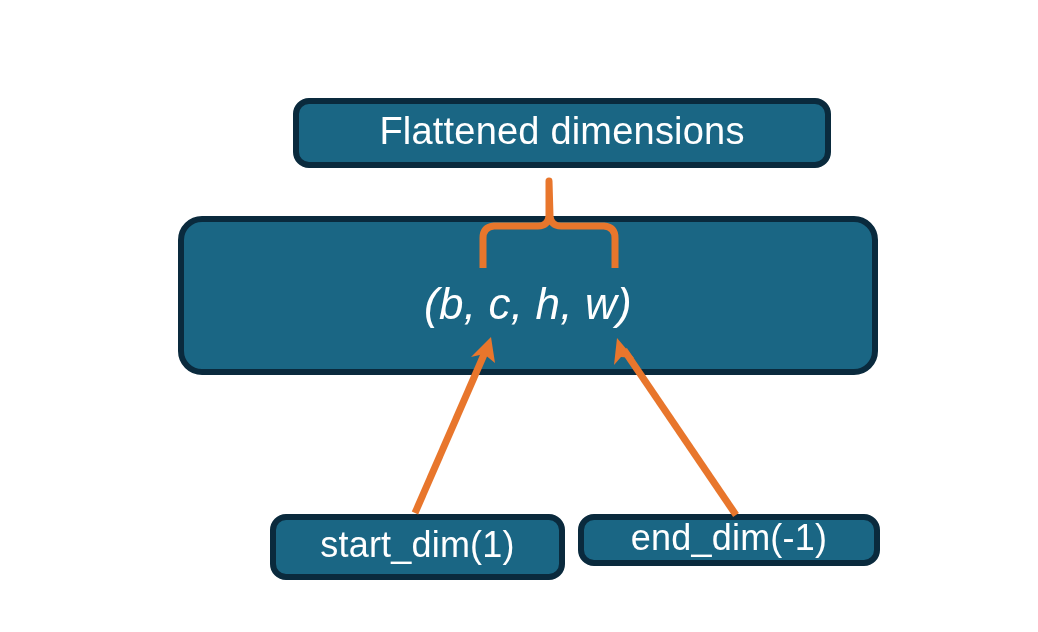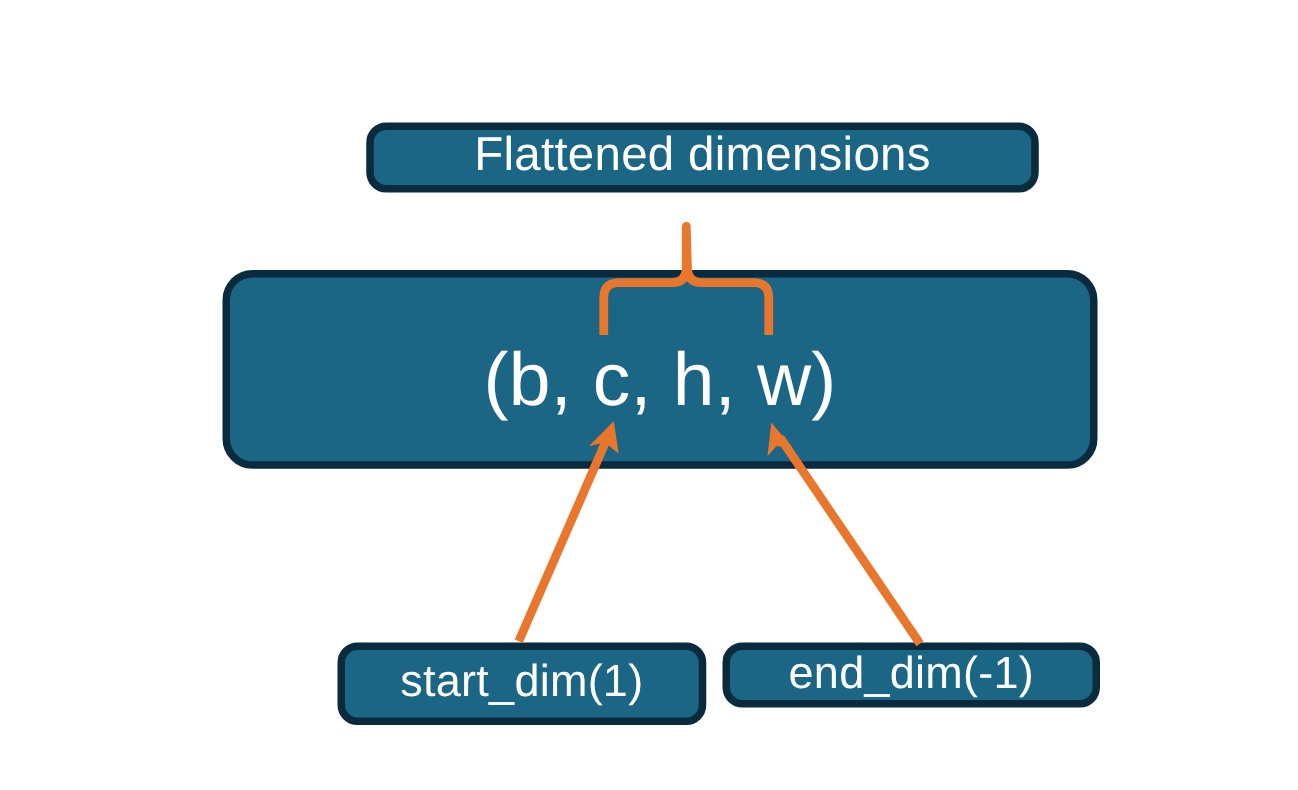--- a/index.html
+++ b/index.html
@@ -36,36 +36,37 @@
     color: #ffffff;
     line-height: 1;
     padding-bottom: 4px;
   }
 
   
   #node-flattened {
     left: 293px;
     top: 98px;
     width: 538px;
-    height: 56px;
+    height: 70px;
     border-radius: 16px;
   }
   #node-flattened .node-label { font-size: 38px; }
 
   #node-shape {
     left: 178px;
     top: 216px;
     width: 700px;
     height: 159px;
     border-radius: 24px;
   }
   #node-shape .node-label {
-    font-size: 60px;
+    font-size: 44px;
     padding-bottom: 0;
     transform: translateY(8px);
+    font-style: italic;
   }
 
   #node-start-dim {
     left: 270px;
     top: 514px;
     width: 295px;
     height: 66px;
     border-radius: 16px;
   }
   #node-start-dim .node-label { font-size: 36px; }

